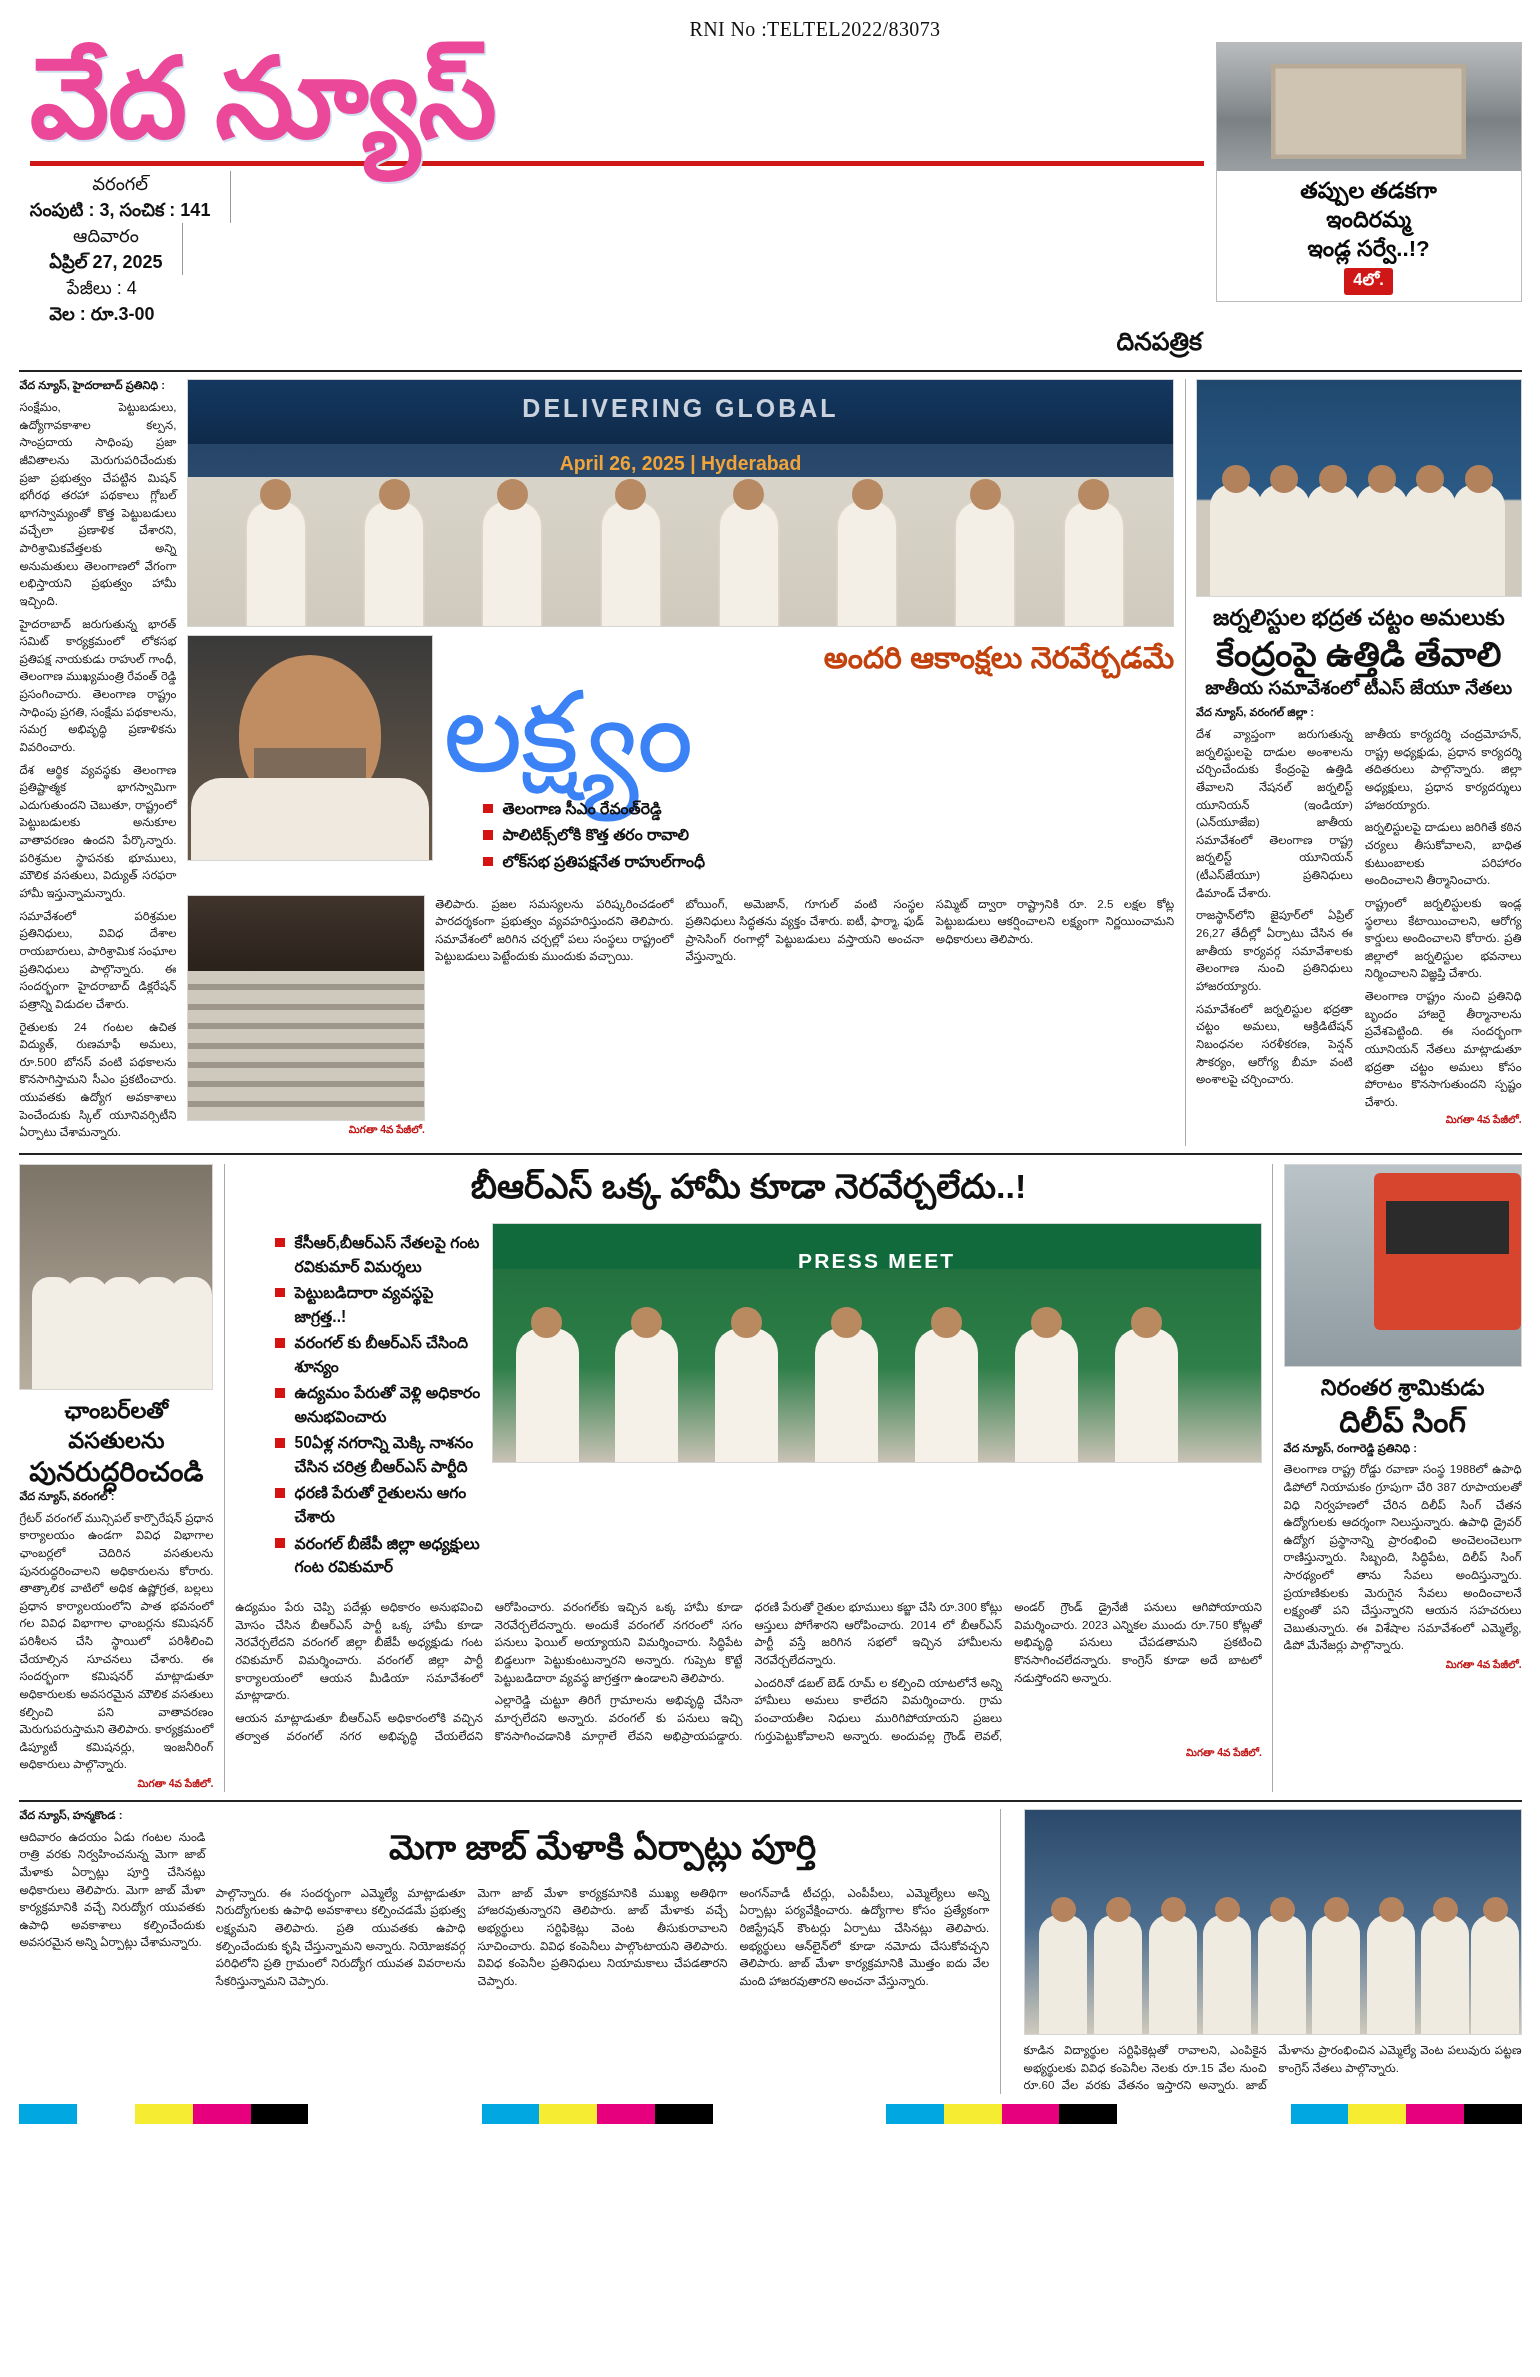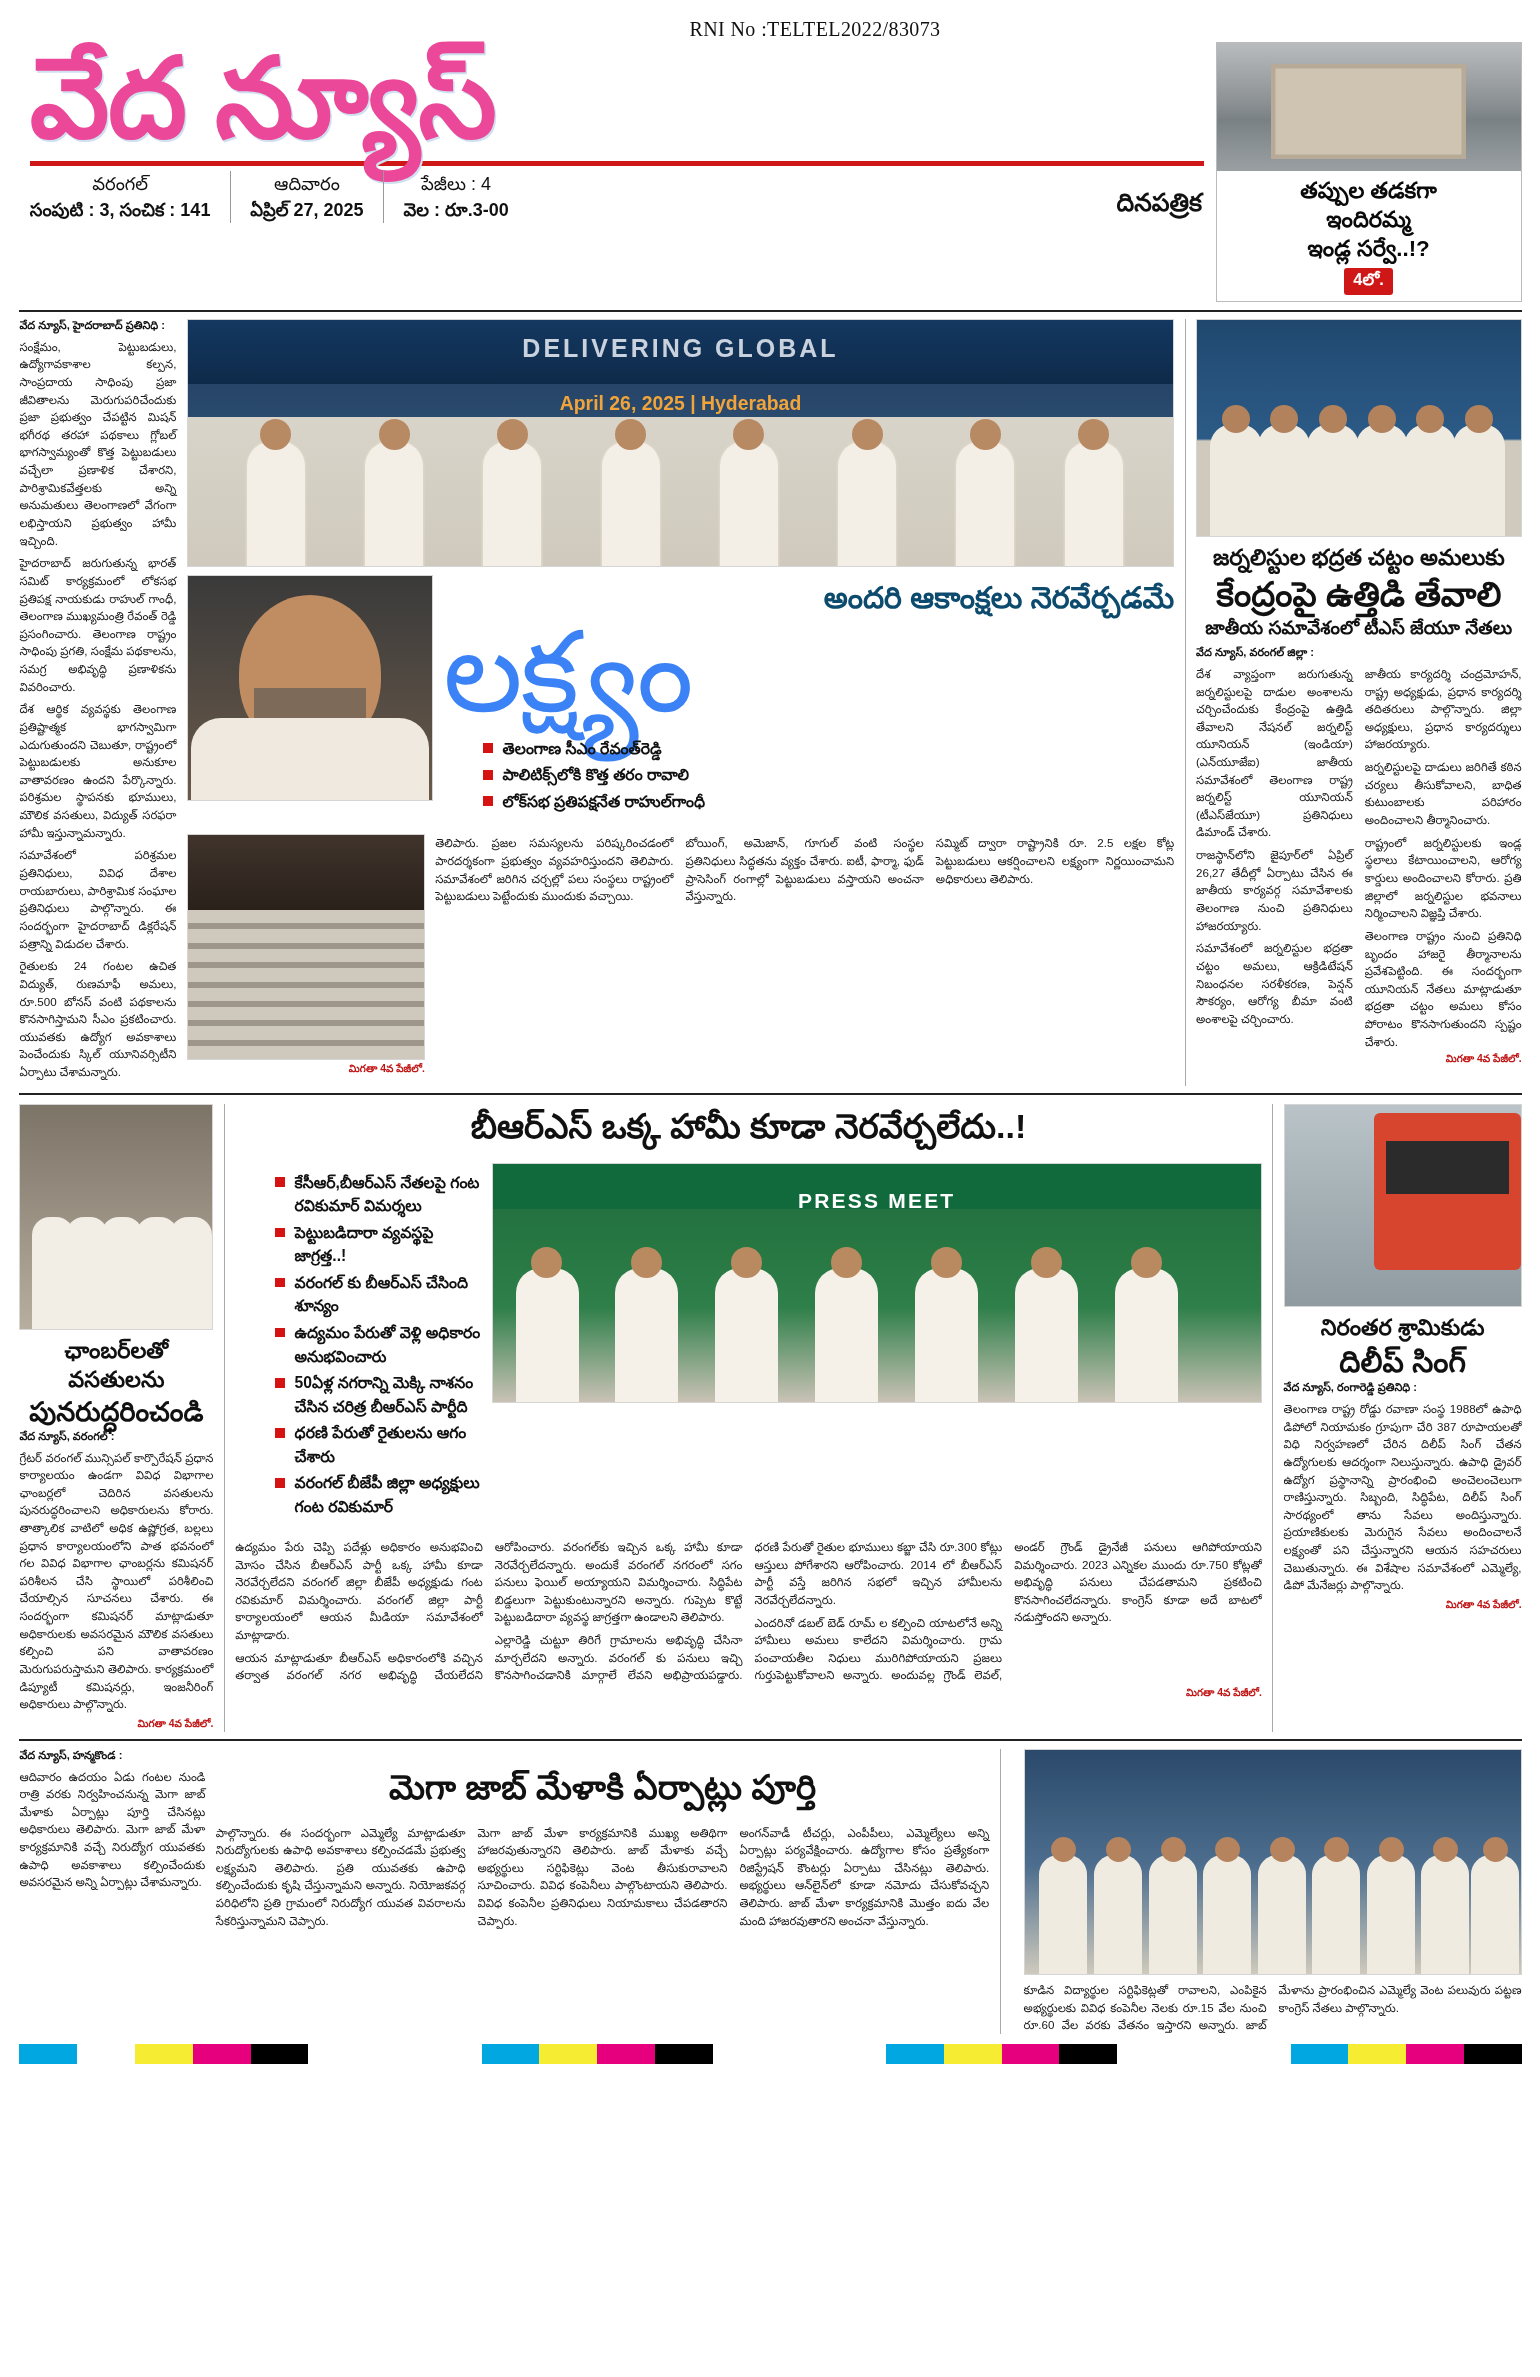--- a/index.html
+++ b/index.html
@@ -6,21 +6,21 @@
   body{width:1541px;font-family:"Liberation Sans",sans-serif;color:#111;}
   .page{width:1541px;height:2377px;position:relative;background:#fff;padding:0;box-sizing:border-box;}
   .inner{padding:13.4px 19.4px 0 19.4px;box-sizing:border-box;width:100%;}
   
   .rni{text-align:center;font-size:20px;letter-spacing:0.4px;color:#111;font-family:"Liberation Serif",serif;margin:4.5px 0 1.5px 0;padding-left:89px;}
   .masthead{display:flex;align-items:flex-start;gap:7.5px;}
   .mast-left{flex:1 1 auto;}
   .logo{font-family:"Liberation Sans",sans-serif;font-weight:bold;color:#ec4899;font-size:112px;line-height:1.02;letter-spacing:-1.5px;text-align:left;padding-left:10.4px;
         text-shadow:1.5px 1.5px 0 #cfe0f1;}
   .redline{height:5.2px;background:#d01717;margin:4.5px 0 0 10.4px;width:calc(100% - 15px);}
-  .mast-meta{display:flex;align-items:flex-start;gap:0;padding:4.5px 0 0 10.4px;font-size:18px;color:#111;}
+  .mast-meta{display:flex;align-items:flex-start;gap:0;padding:4.5px 0 0 10.4px;font-size:18px;color:#111;flex-direction:column;}
   .mm-col{padding:0 19.4px;border-right:1.5px solid #999;text-align:center;line-height:1.45;}
   .mm-col:first-child{padding-left:0;}
   .mm-col.last{border-right:none;}
   .mm-col .b{font-weight:bold;}
   .dinapatrika{margin-left:auto;font-size:25px;font-weight:bold;color:#111;padding-right:6px;align-self:flex-end;}
   .mast-right{width:306px;flex:0 0 306px;border:0.7px solid #bbb;box-sizing:border-box;padding:0;}
   .mr-photo{height:128px;background:linear-gradient(#b9bcbe,#8d9295 45%,#7a8185 60%,#9aa0a2);position:relative;overflow:hidden;}
   .mr-photo:after{content:"";position:absolute;left:18%;top:16%;width:64%;height:74%;background:#cfc4b2;box-shadow:inset 0 0 0 4.5px #b7ab98;}
   .mr-cap{font-size:22.4px;font-weight:bold;color:#0a0a0a;text-align:center;line-height:1.3;padding:4.5px 3px 1.5px;}
   .mr-bot{display:flex;justify-content:center;align-items:center;padding:3px 0 6px;}
@@ -43,21 +43,21 @@
   .ph-conf .btxt{position:absolute;top:13.4px;width:100%;text-align:center;color:#e9eef5;font-size:25px;letter-spacing:3px;font-weight:bold;opacity:.85;}
   .ph-conf .btxt2{position:absolute;top:72px;width:100%;text-align:center;color:#f0a43a;font-size:19.4px;font-weight:bold;}
   .ph-conf .people{position:absolute;bottom:0;left:0;right:0;height:149px;background:linear-gradient(#d9d4c9,#cfcabd);}
   .ph-conf .p{position:absolute;bottom:0;width:58px;height:125px;background:#f3efe6;border-radius:25px 25px 0 0;box-shadow:0 0 0 1.5px #ddd6c8;}
   .ph-conf .p i{position:absolute;top:-22.4px;left:13.4px;width:31px;height:31px;border-radius:50%;background:#b88a63;display:block;}
   .cm-photo{height:224px;background:linear-gradient(#3a3a3a,#6a5a4a);position:relative;overflow:hidden;}
   .cm-photo .face{position:absolute;left:50%;top:19.4px;transform:translateX(-50%);width:142px;height:157px;border-radius:50% 50% 46% 46%;background:#c08d63;}
   .cm-photo .beard{position:absolute;left:50%;top:112px;transform:translateX(-50%);width:112px;height:67px;border-radius:0 0 60% 60%;background:#7d6a58;}
   .cm-photo .body{position:absolute;left:50%;bottom:0;transform:translateX(-50%);width:238px;height:82px;background:#efe9df;border-radius:30px 30px 0 0;}
   .headline-wrap{position:relative;}
-  .hl-sub{font-size:30px;font-weight:bold;color:#0c4a6e;text-align:right;margin:6px 0 0 0;}
+  .hl-sub{font-size:30px;font-weight:bold;color:#c2410c;text-align:right;margin:6px 0 0 0;}
   .hl-main{font-size:112px;font-weight:normal;color:#3b82f6;text-align:left;line-height:1.0;margin:-4.5px 0 0 0;letter-spacing:-2.2px;}
   .bullets{margin-top:7.5px;}
   .bullets li{list-style:none;font-size:15.7px;font-weight:bold;line-height:1.5;margin:0 0 3px 0;padding-left:19.4px;position:relative;}
   .bullets li:before{content:"";position:absolute;left:0;top:6.7px;width:9.7px;height:9.7px;background:#d61313;}
   .ph-hall{height:224px;background:linear-gradient(#3a2f2a,#6b5b4c 30%,#9a8e82);position:relative;overflow:hidden;}
   .ph-hall .rows{position:absolute;left:0;right:0;bottom:0;height:149px;background:repeating-linear-gradient(#cfc9bd 0 13.4px,#9e968a 13.4px 19.4px);}
   .ph-hall .stage{position:absolute;left:0;right:0;top:0;height:75px;background:linear-gradient(#40342c,#2a211b);}
   .ph-award{height:216px;background:linear-gradient(#20486f,#2c5b87 55%,#cfcabd 56%);position:relative;overflow:hidden;}
   .ph-award .g{position:absolute;bottom:0;width:52px;height:112px;background:#efeae0;border-radius:22.4px 22.4px 0 0;}
   .ph-award .g i{position:absolute;top:-19.4px;left:12px;width:28px;height:28px;border-radius:50%;background:#b2825d;}

